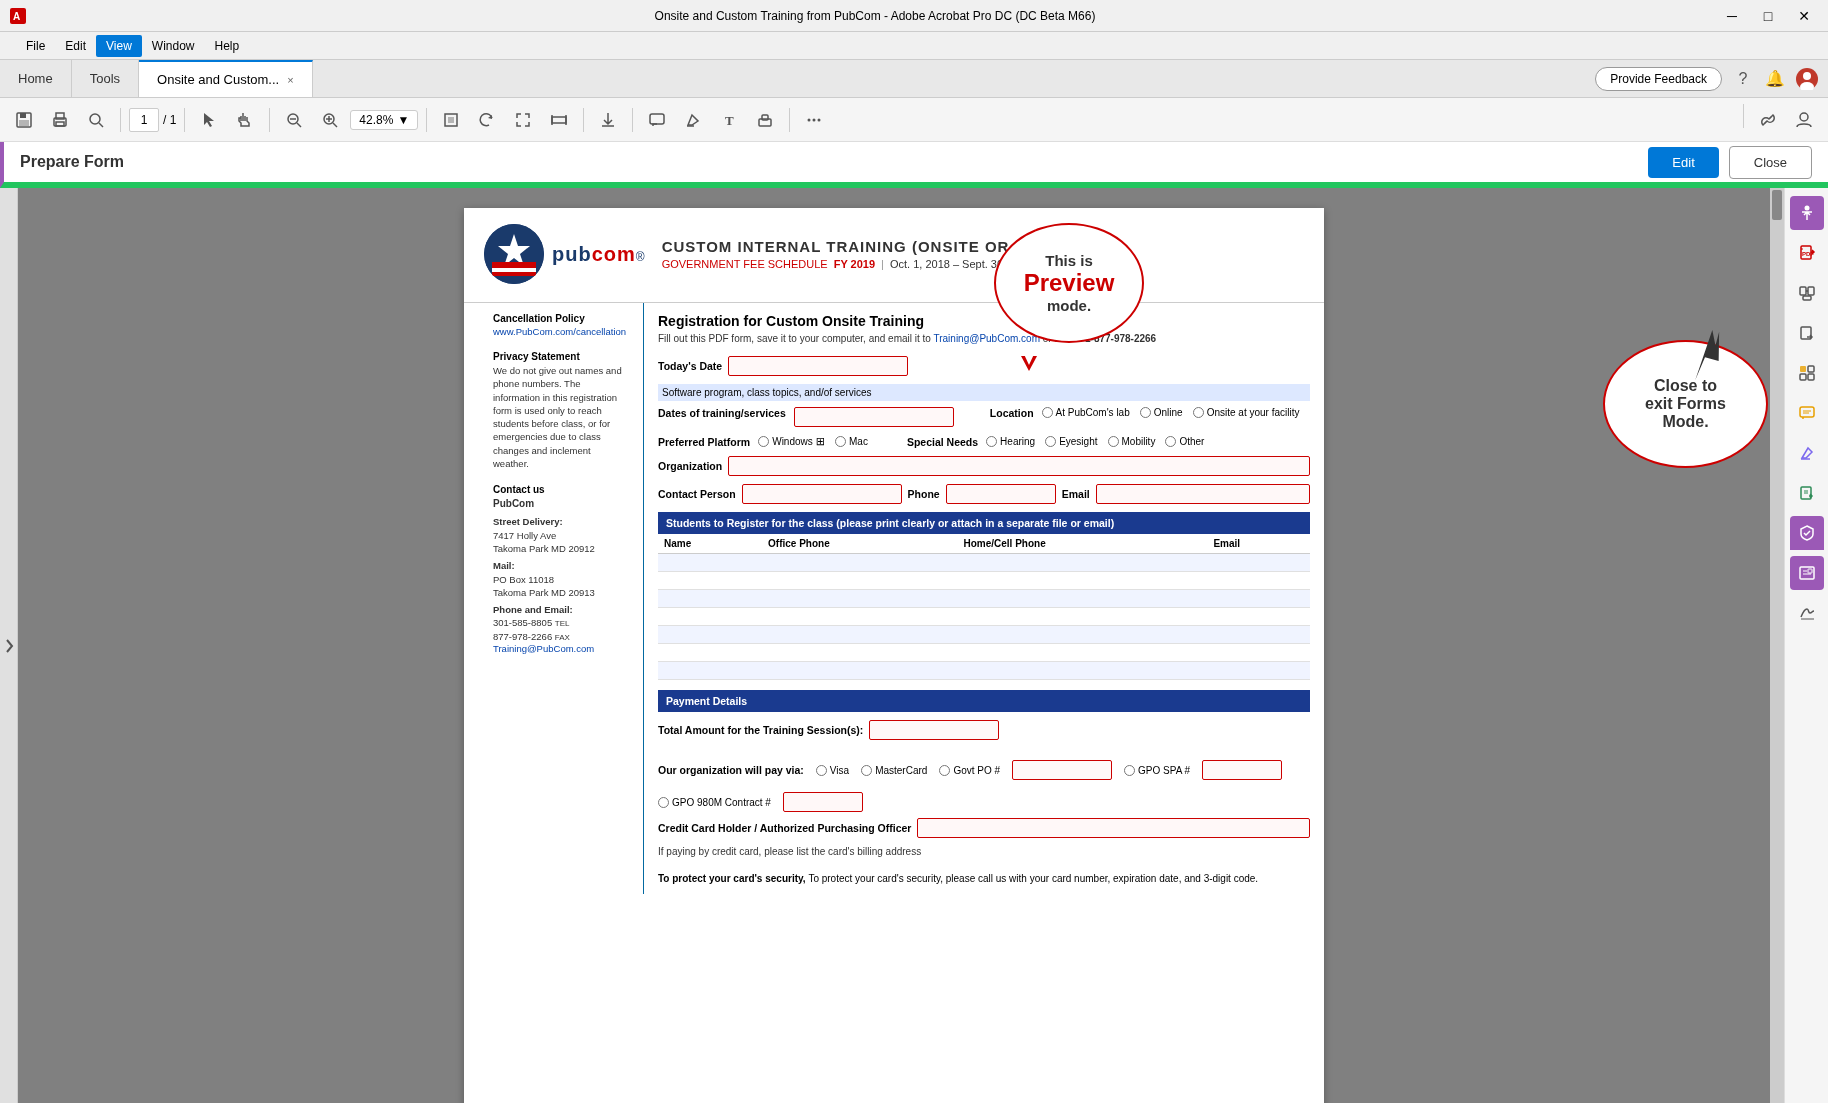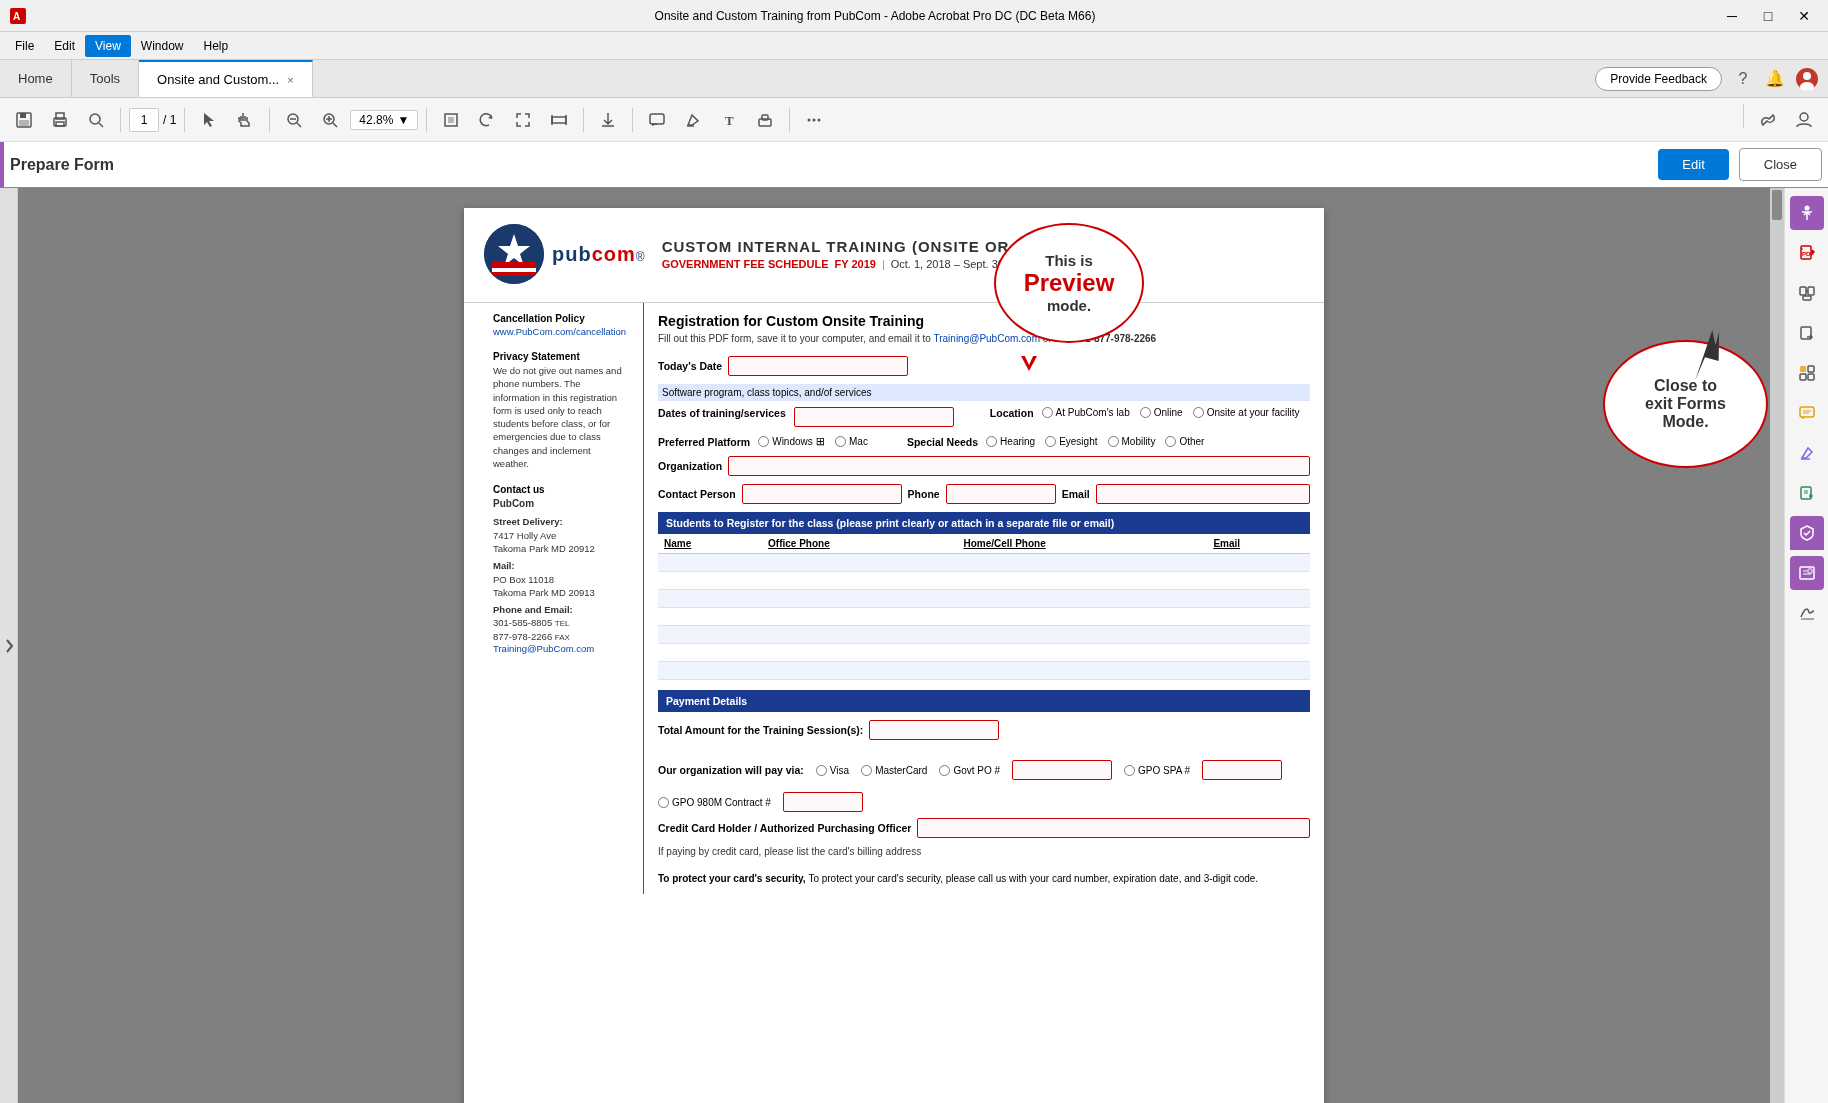--- a/index.html
+++ b/index.html
@@ -20,21 +20,21 @@
     .title-bar-title { flex: 1; text-align: center; }
     .title-bar-controls { display: flex; gap: 8px; }
     .title-bar-btn { width: 28px; height: 22px; background: none; border: none; cursor: pointer; font-size: 14px; display: flex; align-items: center; justify-content: center; }
 
     
     .menu-bar {
       background: #f0f0f0;
       height: 28px;
       display: flex;
       align-items: center;
-      padding: 0 5px;
+      padding: 0 16px;
       border-bottom: 1px solid #ccc;
     }
     .menu-item {
       padding: 4px 10px;
       cursor: pointer;
       font-size: 12px;
       border-radius: 2px;
     }
     .menu-item.active { background: #0078d7; color: white; }
 
@@ -102,22 +102,22 @@
     .zoom-container { display: flex; align-items: center; gap: 2px; }
     .zoom-display { border: 1px solid #ccc; border-radius: 3px; padding: 2px 8px; font-size: 12px; min-width: 60px; text-align: center; background: white; display: flex; align-items: center; gap: 4px; cursor: pointer; }
     .toolbar-right { margin-left: auto; display: flex; gap: 4px; }
 
     
     .prepare-form-bar {
       background: white;
       height: 46px;
       display: flex;
       align-items: center;
-      padding: 0 6px;
-      border-bottom: 1px solid #22c55e;
+      padding: 0 16px;
+      border-bottom: 6px solid #22c55e;
       border-left: 4px solid #9b59b6;
     }
     .prepare-form-title { font-size: 16px; font-weight: 600; color: #333; flex: 1; }
     .edit-btn {
       background: #0078d7;
       color: white;
       border: none;
       border-radius: 4px;
       padding: 8px 24px;
       font-size: 13px;
@@ -190,21 +190,21 @@
       text-align: center;
     }
     .header-title {
       font-size: 15px;
       font-weight: bold;
       color: #333;
       letter-spacing: 1px;
     }
     .header-subtitle {
       color: #cc0000;
-      font-weight: bold;
+      font-weight: normal;
       font-size: 11px;
     }
     .header-dates {
       font-size: 11px;
       color: #333;
     }
 
     
     .pdf-body {
       display: flex;
@@ -268,21 +268,20 @@
       width: 100%;
       border-collapse: collapse;
     }
     .students-table th {
       font-size: 10px;
       font-weight: bold;
       color: #000;
       padding: 4px 6px;
       text-align: left;
       border-bottom: 1px solid #ccc;
-      text-decoration: underline;
     }
     .students-table td {
       height: 18px;
       border-bottom: 1px solid #e0e0e0;
       padding: 0 4px;
     }
     .students-table tr:nth-child(odd) td { background: #f0f4ff; }
     .students-table tr:nth-child(even) td { background: white; }
 
     

